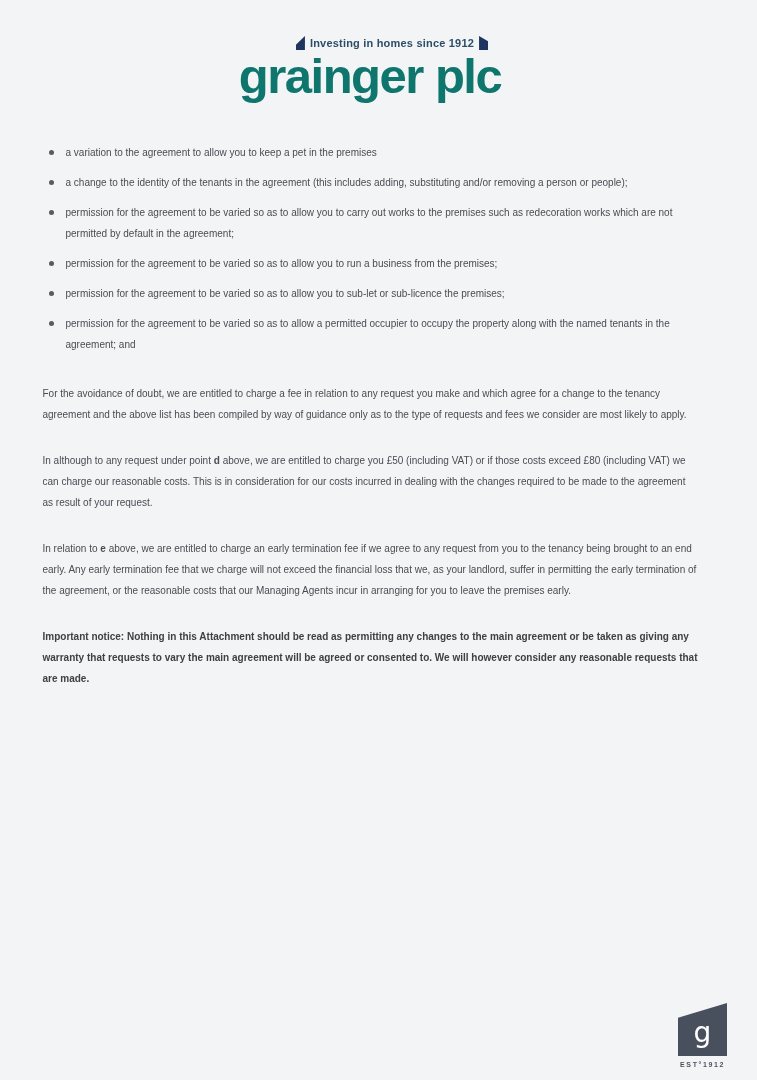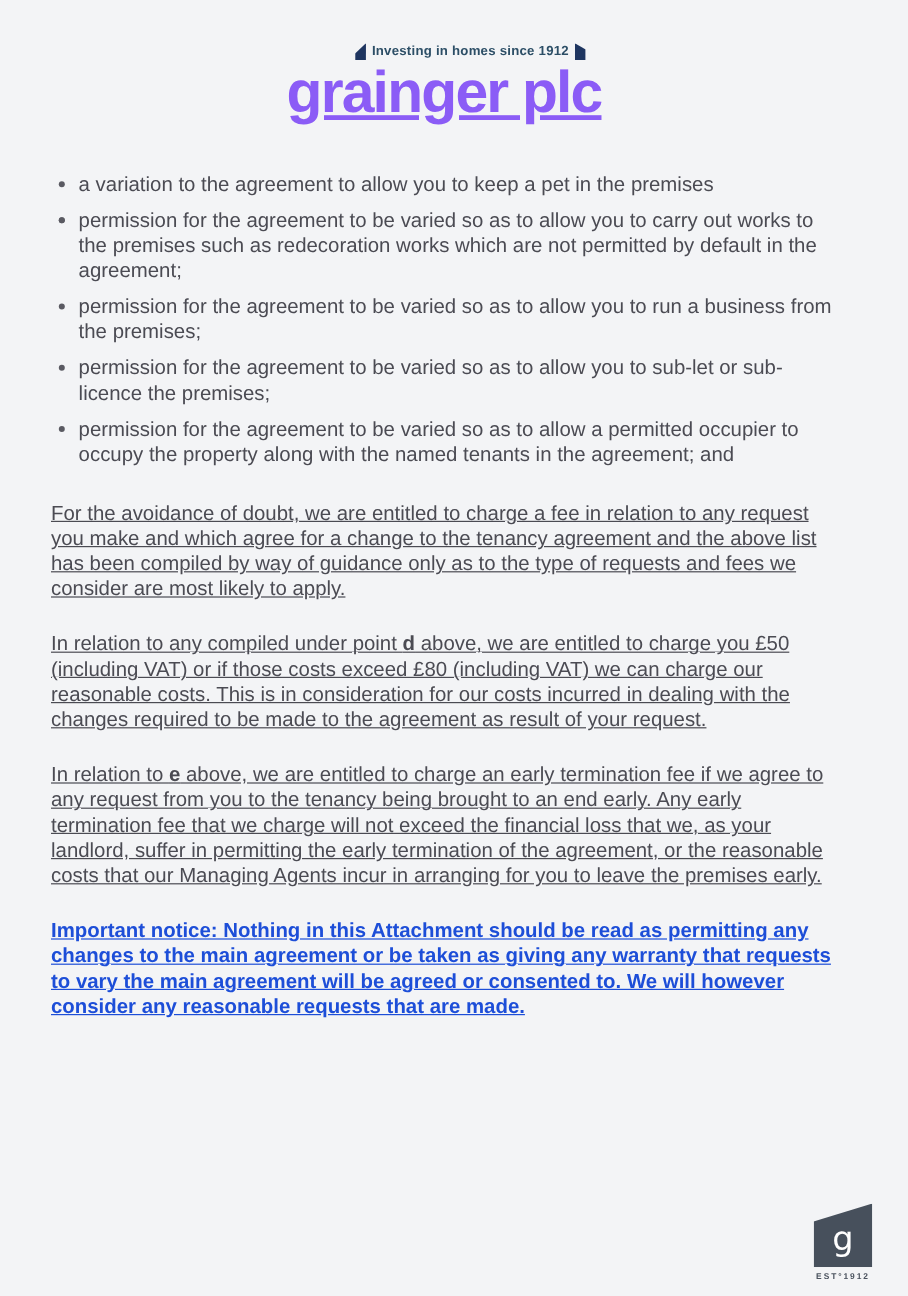--- a/index.html
+++ b/index.html
@@ -49,42 +49,42 @@
     line-height: 1.05;
     color: #283c8c;
     margin-top: -3px;
   }
 
   
   .content {
     width: 655px;
     margin: 40px auto 0 auto;
     color: #4b4b53;
-    font-size: 17px;
+    font-size: 10px;
     line-height: 21px;
   }
   ul.bullet-list { list-style: none; }
   ul.bullet-list li {
     position: relative;
     padding-left: 23px;
     margin-bottom: 9px;
   }
   ul.bullet-list .dot {
     position: absolute;
     left: 6px;
     top: 8px;
     width: 5px;
     height: 5px;
     border-radius: 50%;
     background: #5a5a62;
   }
-  .paragraphs p { margin-top: 25px; text-decoration: underline; }
+  .paragraphs p { margin-top: 25px; }
   .paragraphs p:first-child { margin-top: 28px; }
   .paragraphs p strong { font-weight: 700; }
-  .paragraphs p.all-bold { font-weight: 700; color: #1d4ed8; }
+  .paragraphs p.all-bold { font-weight: 700; color: #404040; }
 
   
   .footer-mark {
     position: absolute;
     top: 1003px;
     right: 13px;
     width: 49px;
     text-align: center;
   }
   .house {
@@ -116,35 +116,35 @@
 <body style="background: rgb(243, 244, 246);">
 
 <div class="page" style="background: rgb(243, 244, 246);">
 
   <div class="logo">
     <div class="tagline-row">
       <span class="wedge wedge-left" style="background: rgb(30, 53, 96);"></span>
       <span class="tagline" style="color: rgb(44, 78, 102);">Investing in homes since 1912</span>
       <span class="wedge wedge-right" style="background: rgb(30, 53, 96);"></span>
     </div>
-    <div class="wordmark" style="color: #8b5cf6; text-decoration: underline;">grainger plc</div>
+    <div class="wordmark" style="color: #0f766e;">grainger plc</div>
   </div>
 
   <div class="content" style="color: rgb(75, 75, 83);">
     <ul class="bullet-list">
         <li><span class="dot"></span><span>a variation to the agreement to allow you to keep a pet in the premises</span></li>
-        <li><span class="dot"></span></li>
+        <li><span class="dot"></span><span>a change to the identity of the tenants in the agreement (this includes adding, substituting and/or removing a person or people);</span></li>
         <li><span class="dot"></span><span>permission for the agreement to be varied so as to allow you to carry out works to the premises such as redecoration works which are not permitted by default in the agreement;</span></li>
         <li><span class="dot"></span><span>permission for the agreement to be varied so as to allow you to run a business from the premises;</span></li>
         <li><span class="dot"></span><span>permission for the agreement to be varied so as to allow you to sub-let or sub-licence the premises;</span></li>
         <li><span class="dot"></span><span>permission for the agreement to be varied so as to allow a permitted occupier to occupy the property along with the named tenants in the agreement; and</span></li>
       </ul>
     <div class="paragraphs">
         <p><span>For the avoidance of doubt, we are entitled to charge a fee in relation to any request you make and which agree for a change to the tenancy agreement and the above list has been compiled by way of guidance only as to the type of requests and fees we consider are most likely to apply.</span></p>
-        <p><span>In relation to any compiled under point </span><strong>d</strong><span> above, we are entitled to charge you £50 (including VAT) or if those costs exceed £80 (including VAT) we can charge our reasonable costs. This is in consideration for our costs incurred in dealing with the changes required to be made to the agreement as result of your request.</span></p>
+        <p><span>In although to any request under point </span><strong>d</strong><span> above, we are entitled to charge you £50 (including VAT) or if those costs exceed £80 (including VAT) we can charge our reasonable costs. This is in consideration for our costs incurred in dealing with the changes required to be made to the agreement as result of your request.</span></p>
         <p><span>In relation to </span><strong>e</strong><span> above, we are entitled to charge an early termination fee if we agree to any request from you to the tenancy being brought to an end early. Any early termination fee that we charge will not exceed the financial loss that we, as your landlord, suffer in permitting the early termination of the agreement, or the reasonable costs that our Managing Agents incur in arranging for you to leave the premises early.</span></p>
         <p class="all-bold"><strong>Important notice: Nothing in this Attachment should be read as permitting any changes to the main agreement or be taken as giving any warranty that requests to vary the main agreement will be agreed or consented to. We will however consider any reasonable requests that are made.</strong></p>
       </div>
   </div>
 
   <div class="footer-mark">
     <div class="house" style="background: rgb(71, 80, 92);">
       <span class="g-letter">g</span>
     </div>
     <div class="est-label">EST°1912</div>

